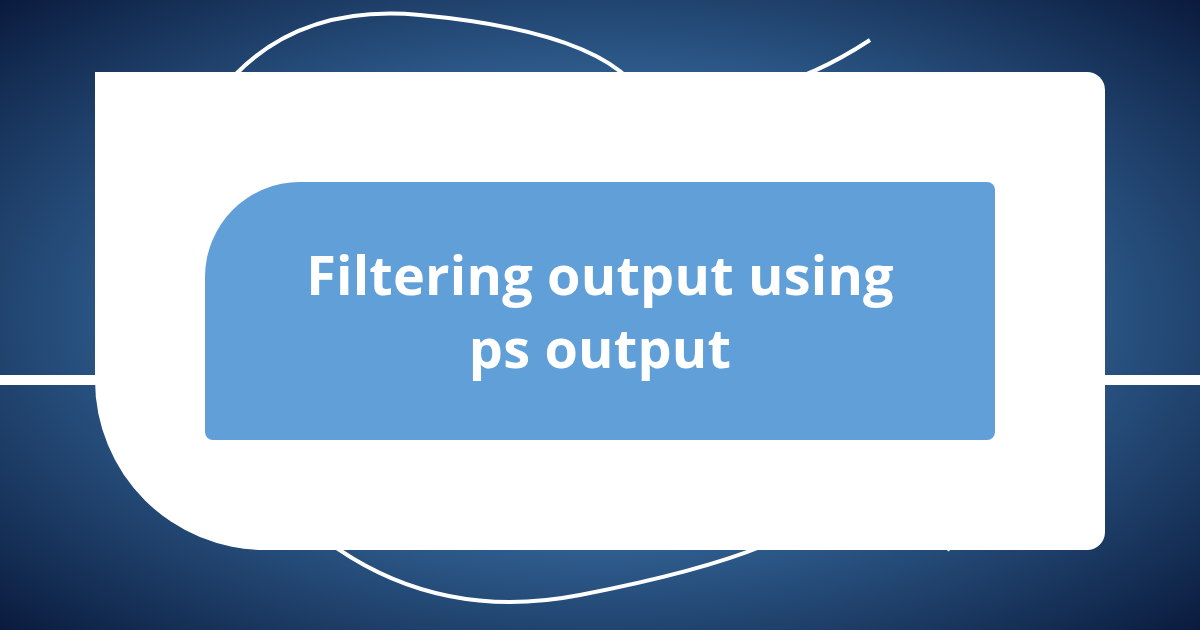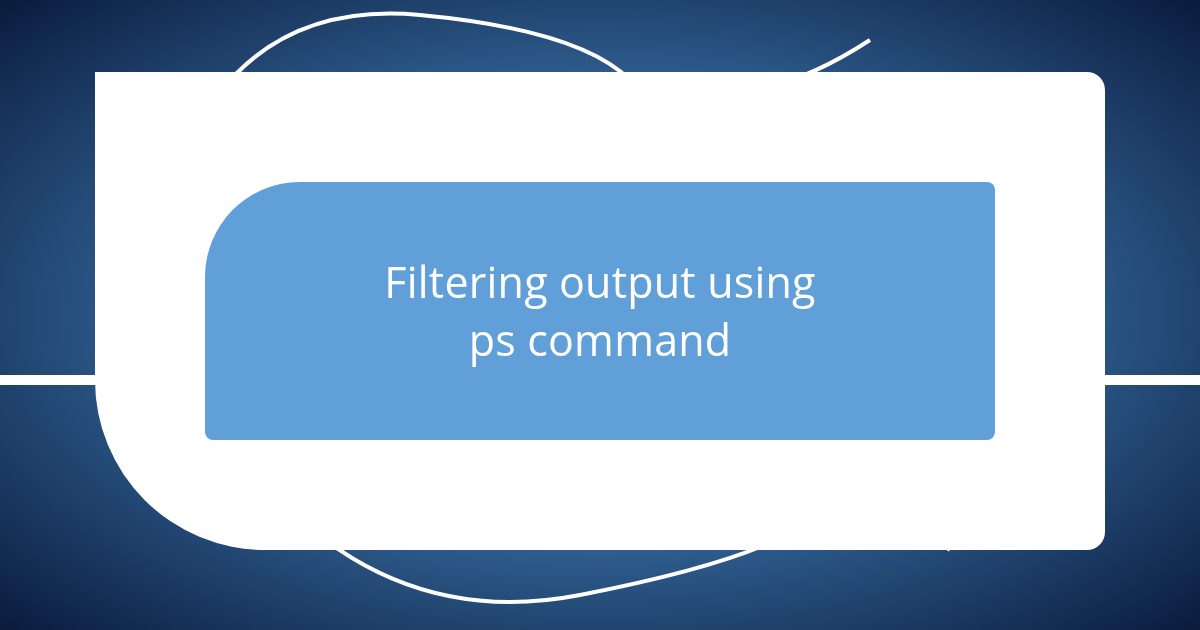--- a/index.html
+++ b/index.html
@@ -59,41 +59,41 @@
       width: 790px;
       height: 258px;
       background: #619fd8;
       border-radius: 95px 8px 8px 8px;
       display: flex;
       align-items: center;
       justify-content: center;
     }
     .title-text {
       color: #ffffff;
-      font-size: 43px;
-      font-weight: 400;
+      font-size: 54px;
+      font-weight: 700;
       text-align: center;
       line-height: 1.35;
       letter-spacing: 0.2px;
     }
   </style>
 </head>
 <body>
 
 <div class="horizontal-line-left"></div>
 <div class="horizontal-line-right"></div>
 
 <svg class="curve-top" viewBox="0 0 700 200">
   <path d="M 10 180 Q 80 40, 240 55 T 450 120 Q 560 165, 690 80" stroke="#ffffff" stroke-width="4" fill="none"></path>
 </svg>
 
 <div class="outer-shape"></div>
 
 <div class="inner-shape">
   <div class="title-text">
     <span>Filtering output using</span><br>
-    <span>ps command</span>
+    <span>ps output</span>
   </div>
 </div>
 
 <svg class="curve-bottom" viewBox="0 0 700 180">
   <path d="M 20 10 Q 150 150, 330 115 T 560 40 Q 640 20, 700 70" stroke="#ffffff" stroke-width="4" fill="none"></path>
 </svg>
 
 </body></html>

